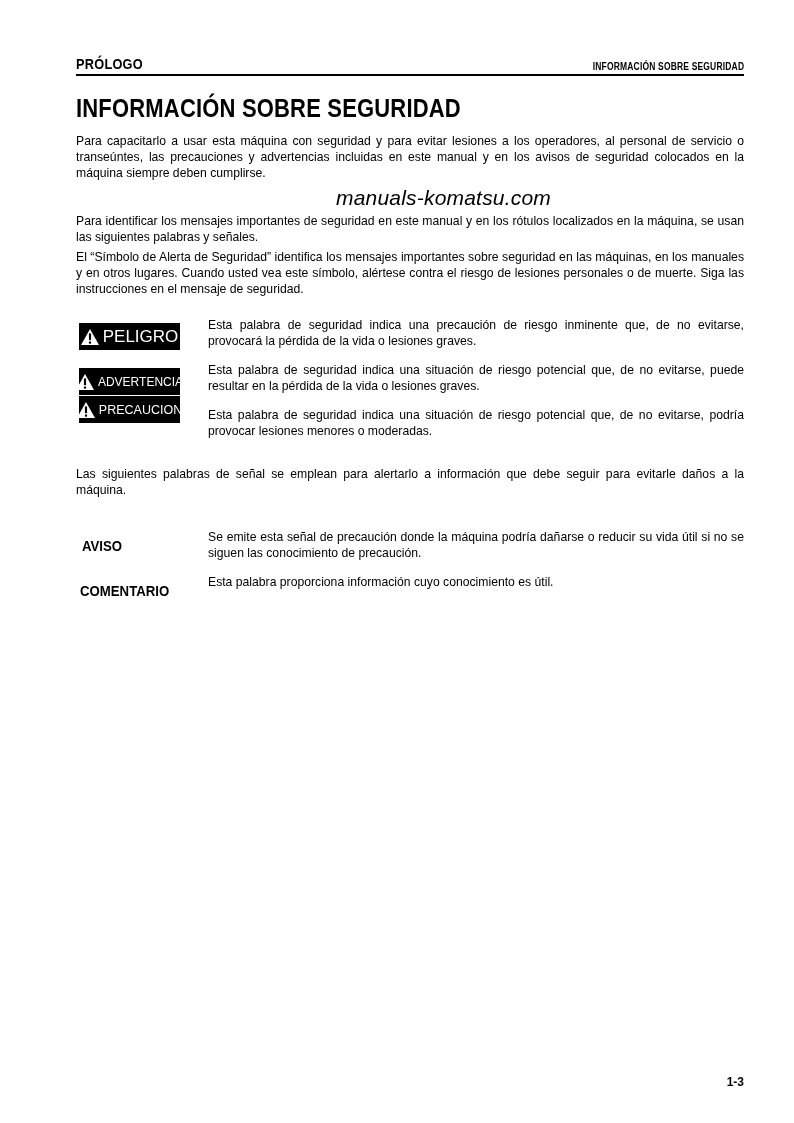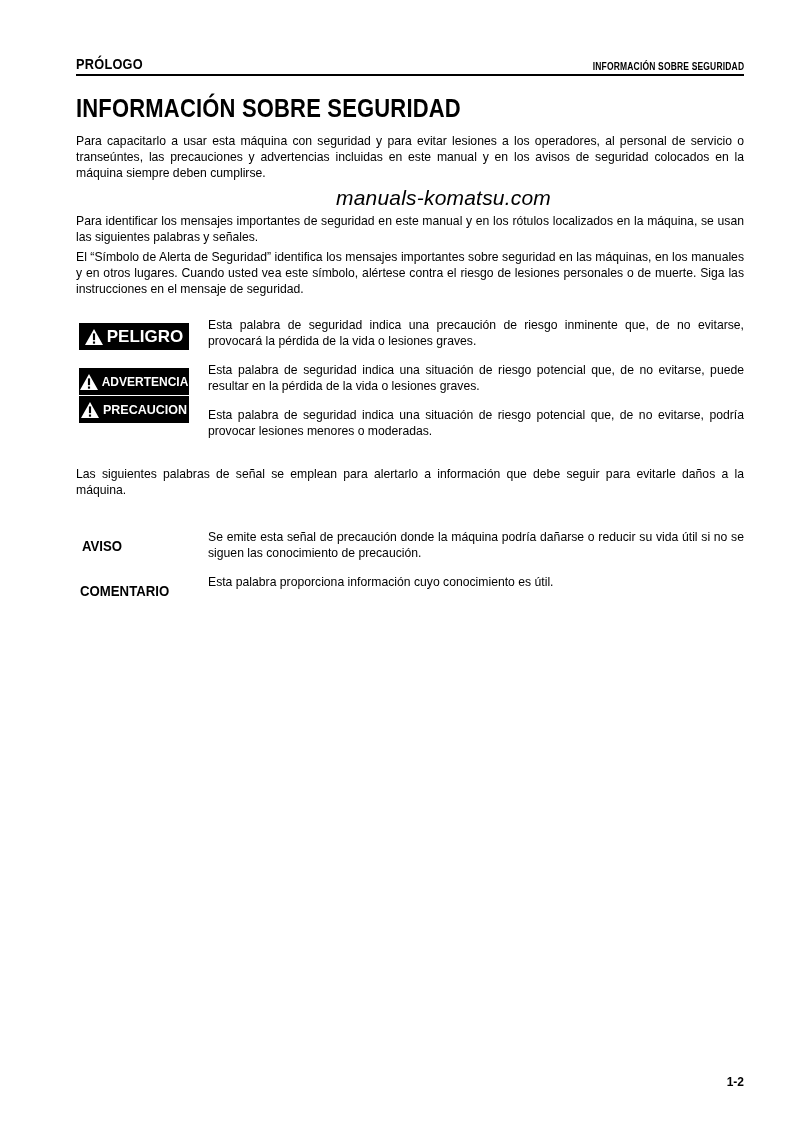--- a/index.html
+++ b/index.html
@@ -9,22 +9,22 @@
               letter-spacing:0.3px; transform:scaleX(0.85); transform-origin:left top; }
   .hdr-right { position:absolute; right:50px; top:61px; font-size:10px; font-weight:bold;
                transform:scaleX(0.85); transform-origin:right top; letter-spacing:0.2px; }
   .hdr-rule { position:absolute; left:76px; right:50px; top:74px; height:2px; background:#000; }
   .title { position:absolute; left:76px; top:94px; font-size:25px; font-weight:bold;
            transform:scaleX(0.88); transform-origin:left top; letter-spacing:0.2px; white-space:nowrap; }
   .para { position:absolute; left:76px; width:668px; font-size:12.2px; line-height:16px;
           text-align:justify; }
   .watermark { position:absolute; left:336px; top:186px; font-size:21px; color:#000;
                white-space:nowrap; letter-spacing:0.2px;font-style:italic; }
-  .badge { position:absolute; left:79px; width:110px; height:27px; background:#000; color:#fff;
-           display:flex; align-items:center; justify-content:center; gap:4px; font-weight:bold; }
+  .badge { position:absolute; left:79px; width:101px; height:27px; background:#000; color:#fff;
+           display:flex; align-items:center; justify-content:center; gap:4px; font-weight:normal; }
   .badge .lbl { white-space:nowrap; }
   .badge-peligro .lbl { font-size:17px; }
   .badge-adv .lbl { font-size:12px; }
   .badge-prec .lbl { font-size:12.5px; }
   .tri { width:18px; height:18px; flex:0 0 auto; }
   .def-text { position:absolute; left:208px; width:536px; font-size:12.2px; line-height:16px; text-align:justify; }
   .word { position:absolute; font-weight:bold; font-size:15px; transform:scaleX(0.88);
           transform-origin:left top; white-space:nowrap; }
   .pagenum { position:absolute; right:50px; top:1075px; font-size:12px; font-weight:bold; }
 </style>
@@ -73,13 +73,13 @@
 <div class="def-text" style="top:407px">Esta palabra de seguridad indica una situación de riesgo potencial que, de no evitarse, podría provocar lesiones menores o moderadas.</div>
 
 <div class="para" style="top:466px">Las siguientes palabras de señal se emplean para alertarlo a información que debe seguir para evitarle daños a la máquina.</div>
 
 <div class="word" style="left:82px; top:537px">AVISO</div>
 <div class="def-text" style="top:529px">Se emite esta señal de precaución donde la máquina podría dañarse o reducir su vida útil si no se siguen las conocimiento de precaución.</div>
 
 <div class="word" style="left:80px; top:582px">COMENTARIO</div>
 <div class="def-text" style="top:574px">Esta palabra proporciona información cuyo conocimiento es útil.</div>
 
-<div class="pagenum">1-2</div>
+<div class="pagenum">1-3</div>
 
 </body></html>

